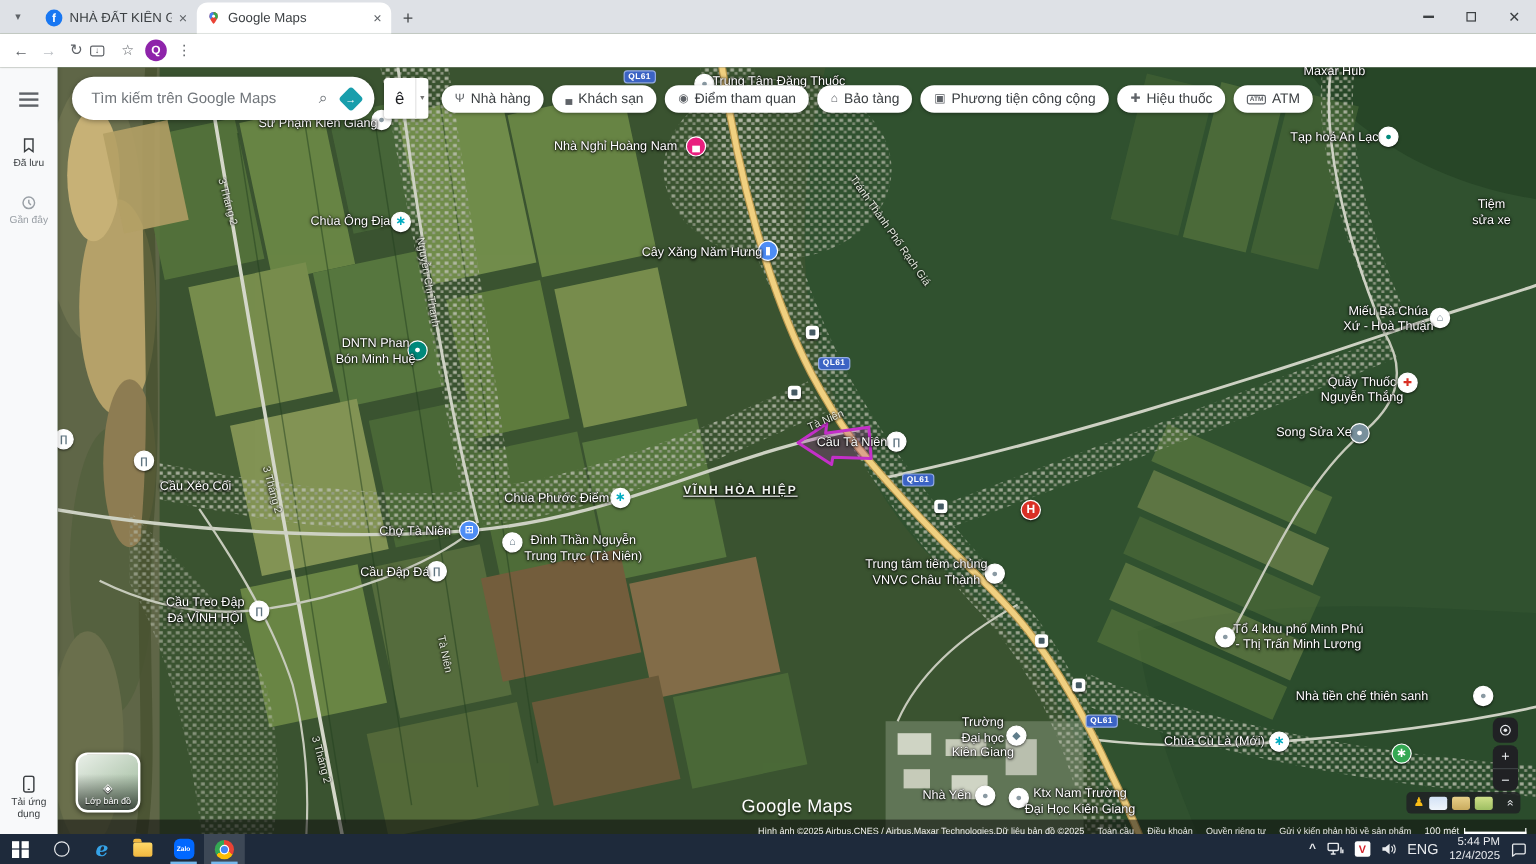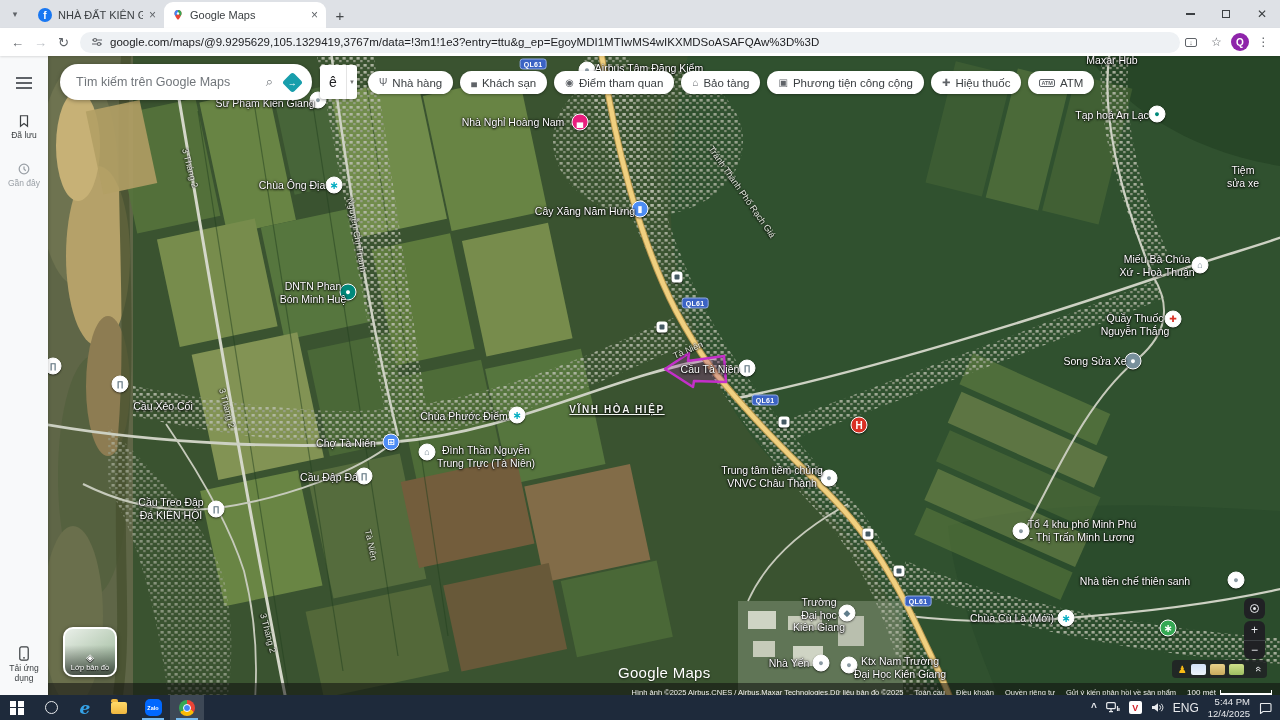--- a/index.html
+++ b/index.html
@@ -159,30 +159,20 @@
       <div class="winbtn">
           <span class="win-close">✕</span>
         </div>
     </div>
   </div>
 
   <div class="toolbar">
     <div class="navbtn">←</div>
     <div class="navbtn disabled">→</div>
     <div class="navbtn">↻</div>
-    <div class="urlbar">
-      <svg width="12" height="12" viewBox="0 0 12 12">
-          <g stroke="#5f6368" stroke-width="1.2" fill="none">
-            <path d="M1 4h10M1 8h10"></path>
-            <circle cx="4" cy="4" r="1.5" fill="#fff"></circle>
-            <circle cx="8" cy="8" r="1.5" fill="#fff"></circle>
-          </g>
-        </svg>
-      <span class="url-text">google.com/maps/@9.9295629,105.1329419,3767m/data=!3m1!1e3?entry=ttu&amp;g_ep=EgoyMDI1MTIwMS4wIKXMDSoASAFQAw%3D%3D</span>
-    </div>
     <div class="tool-ic">
         <span class="install-ic">↓</span>
       </div>
     <div class="tool-ic">☆</div>
     <div class="avatar">Q</div>
     <div class="tool-ic">⋮</div>
   </div>
 
   <div class="sidebar">
     <div class="burger">
@@ -406,41 +396,41 @@
       <div class="road-label" style="left: 268px; top: 633px; transform: translate(-50%, -50%) rotate(75deg);">3 Tháng 2</div>
       <div class="road-label" style="left: 357px; top: 235px; transform: translate(-50%, -50%) rotate(80deg);">Nguyễn Chí Thanh</div>
       <div class="road-label" style="left: 688px; top: 350px; transform: translate(-50%, -50%) rotate(-23deg);">Tà Niên</div>
       <div class="road-label" style="left: 371px; top: 545px; transform: translate(-50%, -50%) rotate(78deg);">Tà Niên</div>
       <div class="road-label" style="left: 742px; top: 192px; transform: translate(-50%, -50%) rotate(55deg);">Tránh Thành Phố Rạch Giá</div>
 
     <div class="map-label" style="left: 265px; top: 103px;">Sư Phạm Kiên Giang</div>
       <div class="map-label" style="left: 1112px; top: 60px;">Maxar Hub</div>
       <div class="map-label" style="left: 513px; top: 122px;">Nhà Nghỉ Hoàng Nam</div>
       <div class="map-label" style="left: 292px; top: 185px;">Chùa Ông Địa</div>
-      <div class="map-label" style="left: 649px; top: 68px;">Airbus Tâm Đăng Kiểm</div>
+      <div class="map-label" style="left: 649px; top: 68px;">Trung Tâm Đăng Thuốc</div>
       <div class="map-label" style="left: 585px; top: 211px;">Cây Xăng Năm Hưng</div>
       <div class="map-label" style="left: 313px; top: 293px;">DNTN Phan
 Bón Minh Huệ</div>
       <div class="map-label" style="left: 1112px; top: 115px;">Tạp hoá An Lạc</div>
       <div class="map-label" style="left: 1243px; top: 177px;">Tiệm sửa xe</div>
       <div class="map-label" style="left: 1157px; top: 266px;">Miếu Bà Chúa
 Xứ - Hoà Thuận</div>
       <div class="map-label" style="left: 1135px; top: 325px;">Quầy Thuốc
 Nguyễn Thắng</div>
       <div class="map-label" style="left: 1095px; top: 361px;">Song Sửa Xe</div>
       <div class="map-label" style="left: 163px; top: 406px;">Cầu Xẻo Cối</div>
       <div class="map-label" style="left: 464px; top: 416px;">Chùa Phước Điểm</div>
       <div class="map-label area" style="left: 617px; top: 410px; text-decoration: underline;">VĨNH HÒA HIỆP</div>
       <div class="map-label" style="left: 710px; top: 369px;">Cầu Tà Niên</div>
       <div class="map-label" style="left: 346px; top: 443px;">Chợ Tà Niên</div>
       <div class="map-label" style="left: 486px; top: 457px;">Đình Thần Nguyễn
 Trung Trực (Tà Niên)</div>
       <div class="map-label" style="left: 329px; top: 477px;">Cầu Đập Đá</div>
       <div class="map-label" style="left: 171px; top: 509px;">Cầu Treo Đập
-Đá KIÊN HỘI</div>
+Đá VĨNH HỘI</div>
       <div class="map-label" style="left: 772px; top: 477px;">Trung tâm tiêm chủng
 VNVC Châu Thành</div>
       <div class="map-label" style="left: 1082px; top: 531px;">Tổ 4 khu phố Minh Phú
 - Thị Trấn Minh Lương</div>
       <div class="map-label" style="left: 1135px; top: 581px;">Nhà tiền chế thiên sanh</div>
       <div class="map-label" style="left: 1012px; top: 618px;">Chùa Cù Là (Mới)</div>
       <div class="map-label" style="left: 819px; top: 615px;">Trường
 Đại học
 Kiên Giang</div>
       <div class="map-label" style="left: 789px; top: 663px;">Nhà Yến</div>

